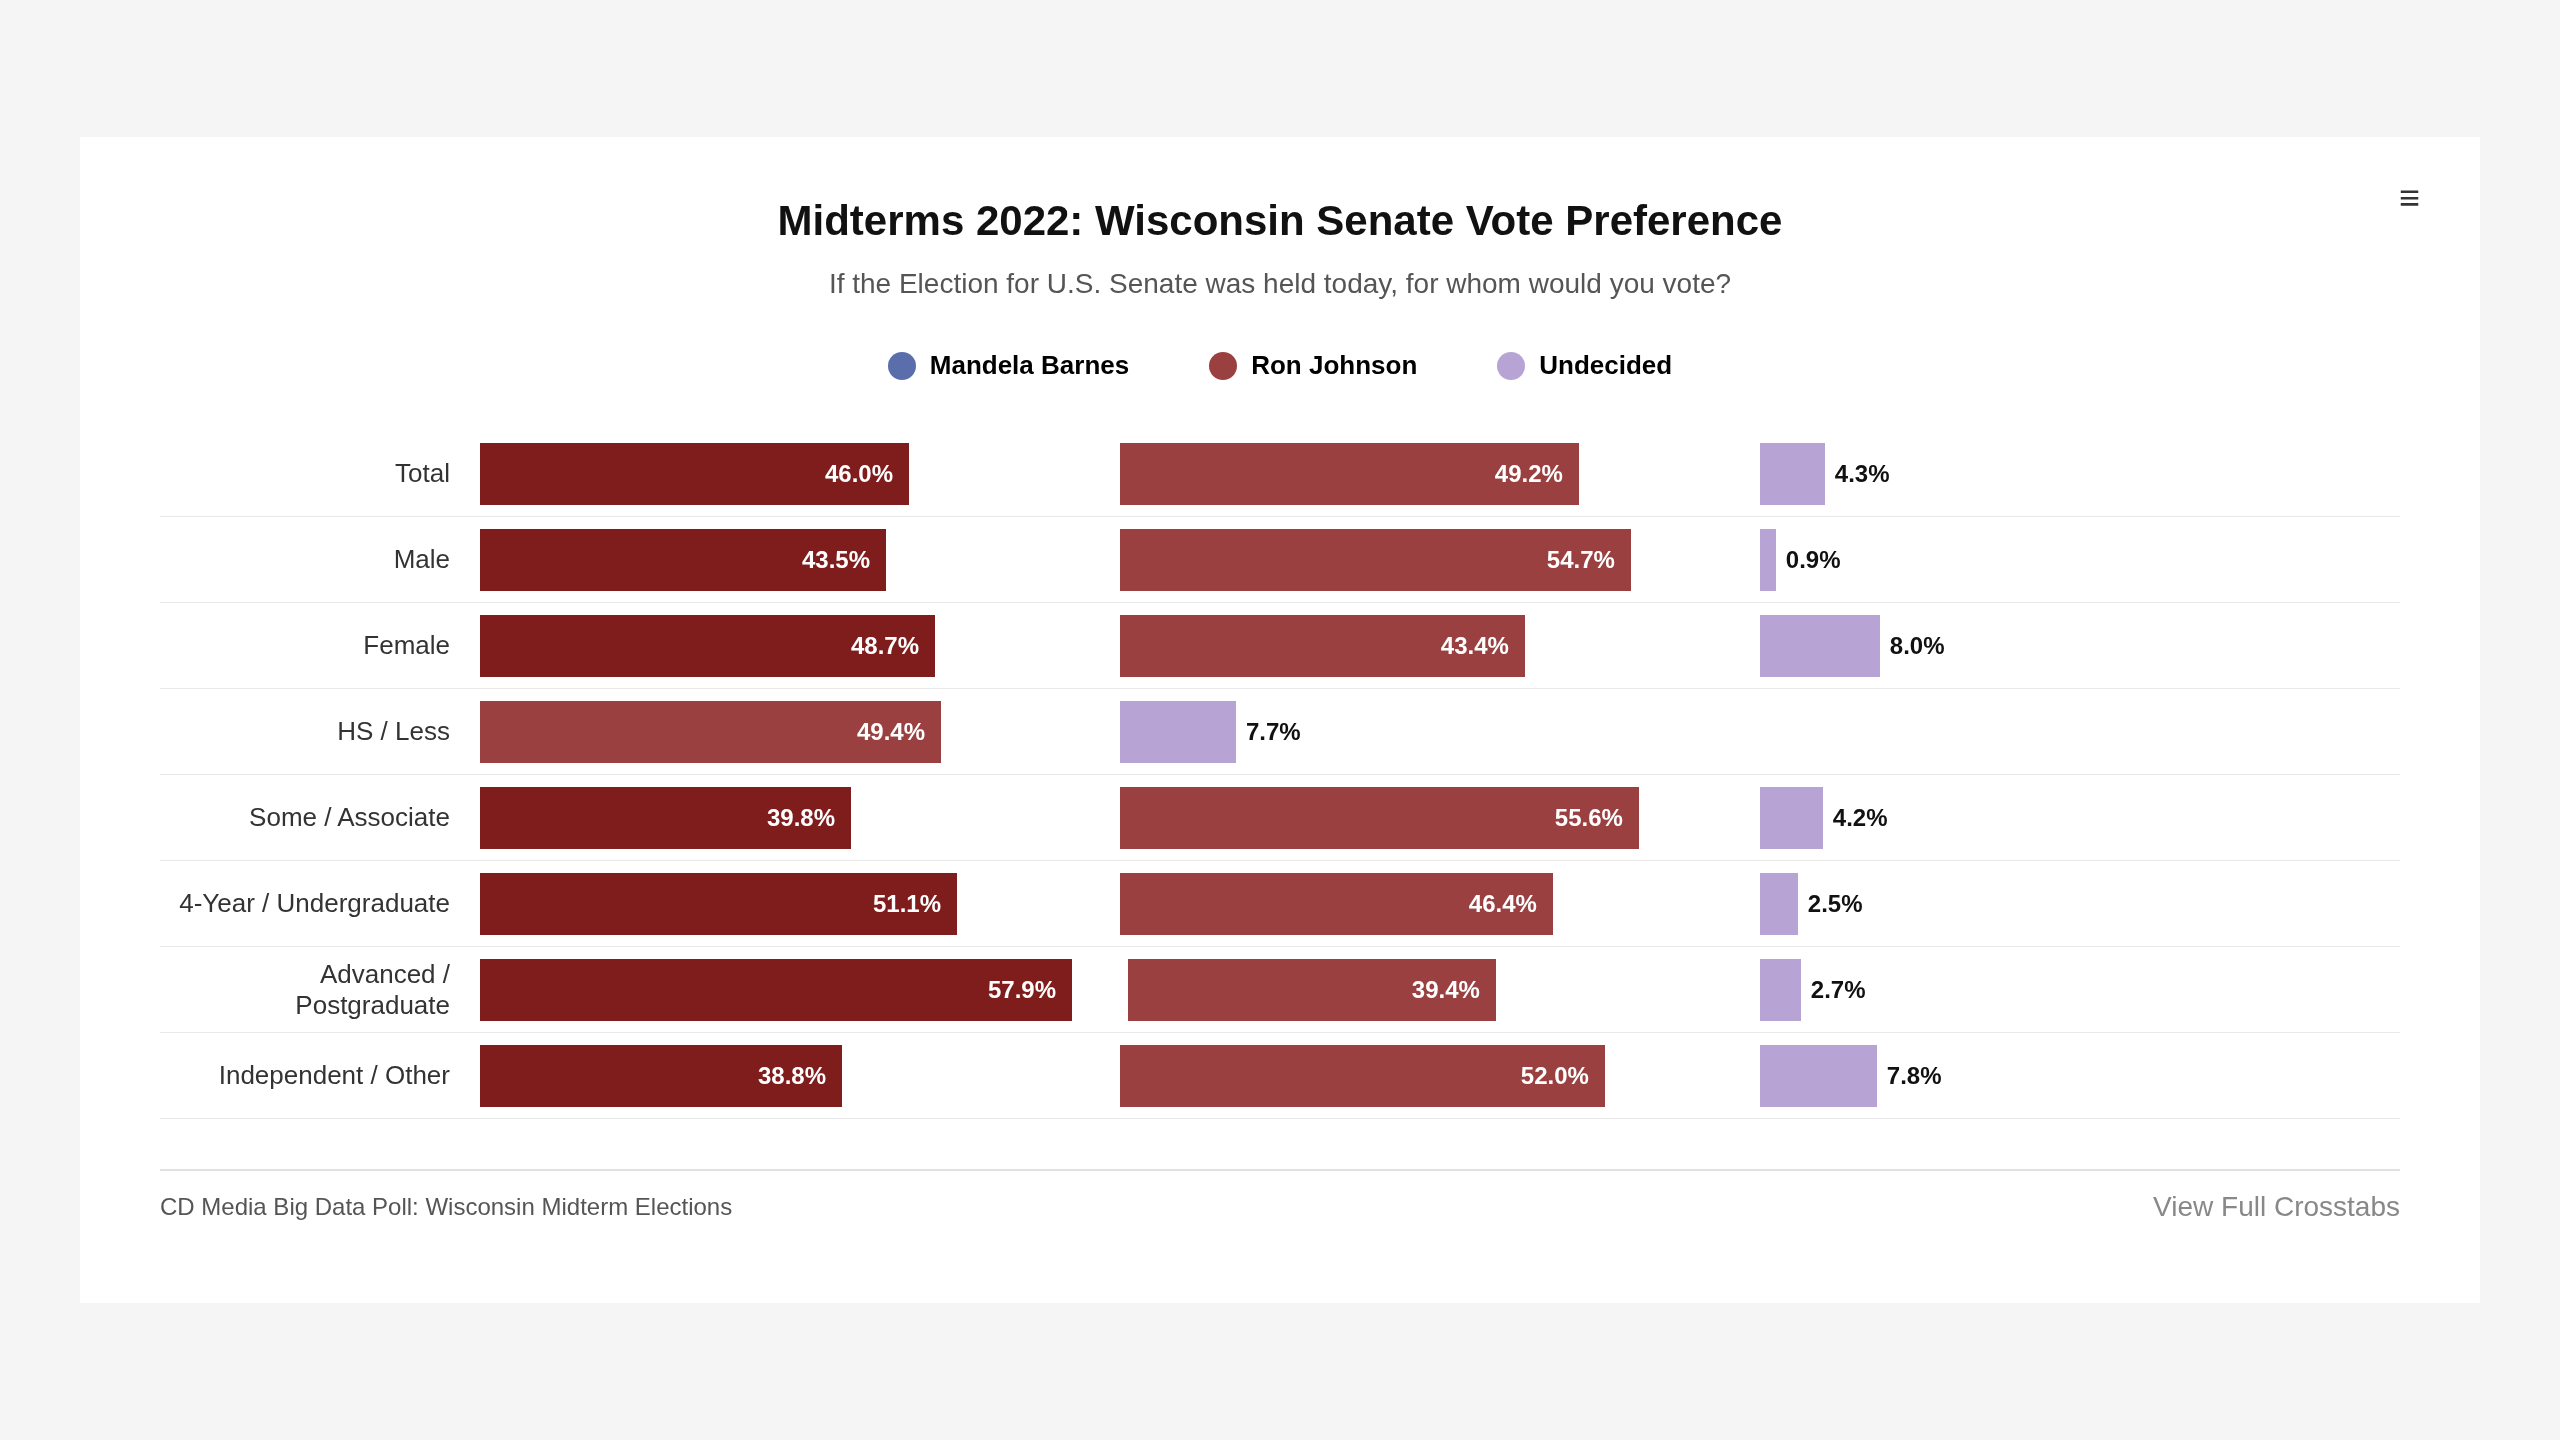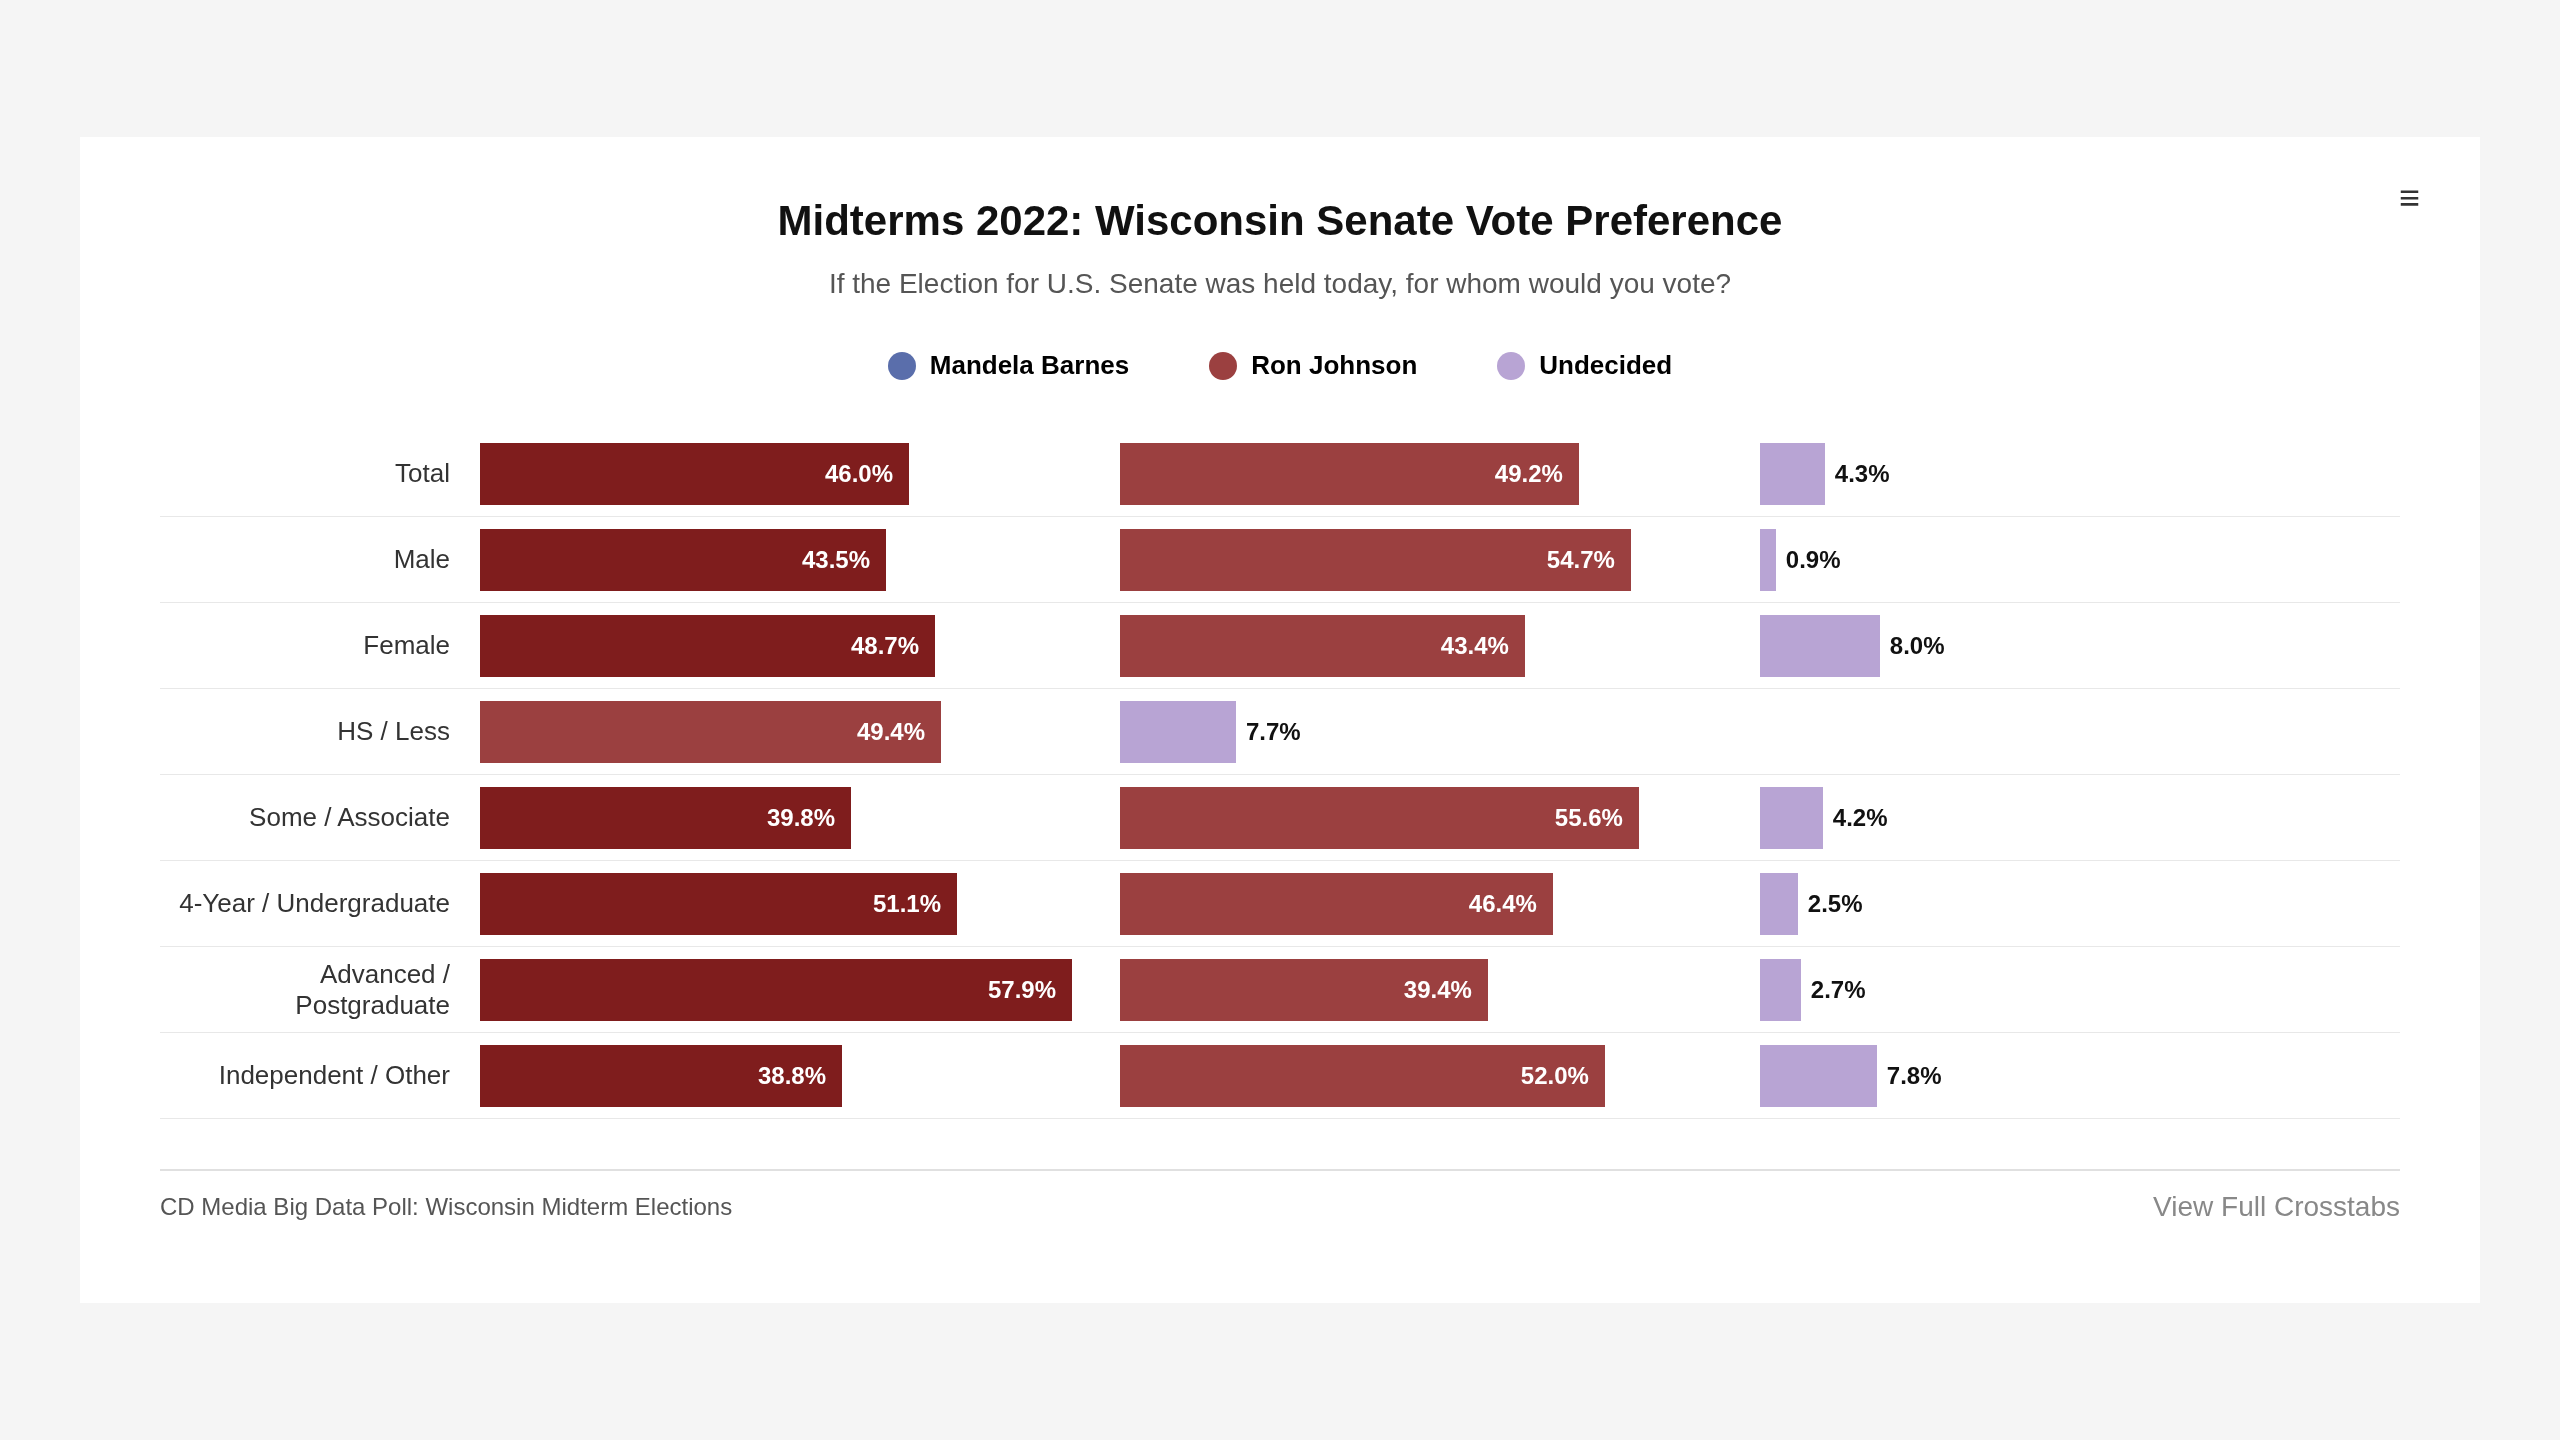--- a/index.html
+++ b/index.html
@@ -297,21 +297,21 @@
     </div>
       <div class="chart-row">
       <div class="row-label">Advanced / Postgraduate</div>
       <div class="bars-area">
         <div class="col-barnes">
           <div class="bar bar-barnes" style="width:592px;">
             <span class="bar-label">57.9%</span>
           </div>
         </div>
         <div class="col-johnson">
-          <div class="bar bar-johnson" style="width:368px;">
+          <div class="bar bar-johnson" style="width:368px;margin-left:8px;">
             <span class="bar-label">39.4%</span>
           </div>
         </div>
         <div class="col-undecided">
           <div class="bar bar-undecided" style="width:41px; min-width: 41px;">
           </div>
           <span class="undecided-label">2.7%</span>
         </div>
       </div>
     </div>

